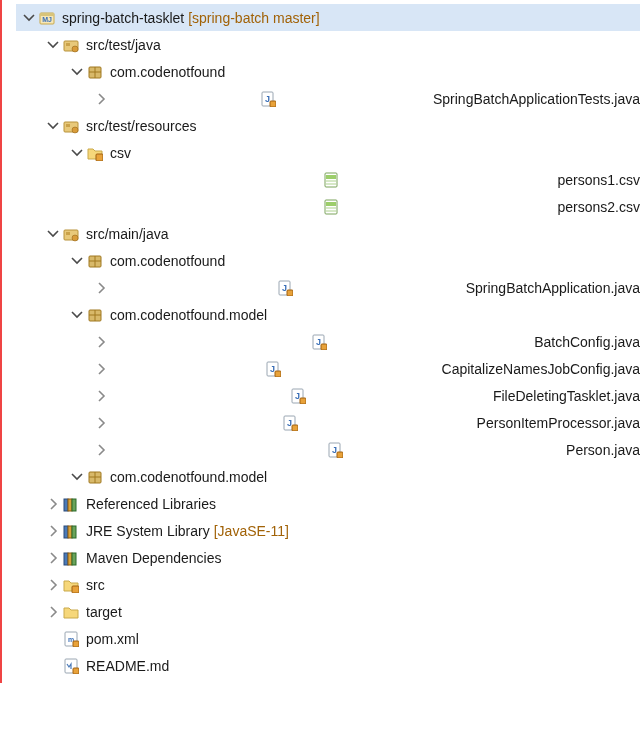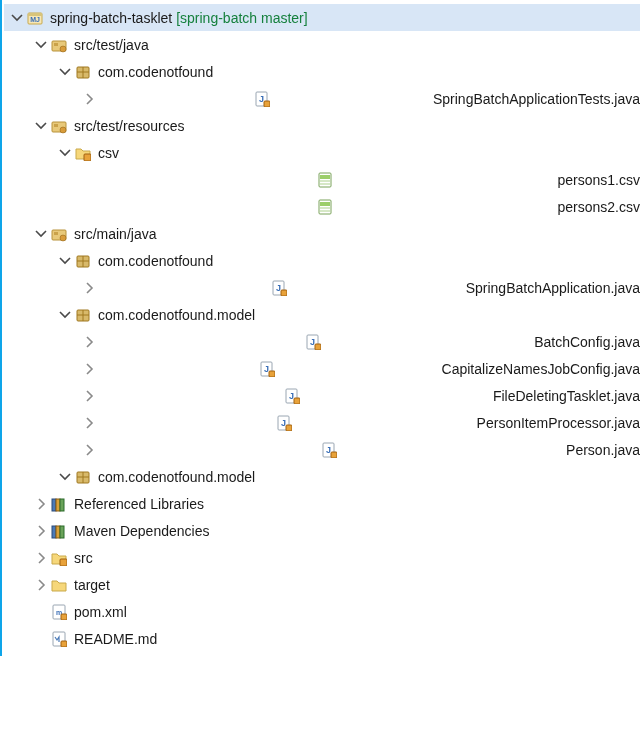--- a/index.html
+++ b/index.html
@@ -7,22 +7,22 @@
     padding: 0;
     width: 640px;
     height: 737px;
     background: #ffffff;
     font-family: "Segoe UI", Tahoma, sans-serif;
     font-size: 14px;
     color: #1a1a1a;
     overflow: hidden;
   }
   .explorer {
-    padding: 4px 0 4px 2px;
-    border-left: 2px solid #0ea5e9;
+    padding: 4px 0 4px 14px;
+    border-left: 2px solid #ef4444;
     margin-left: 0;
   }
   .row {
     display: flex;
     align-items: center;
     height: 27px;
     white-space: nowrap;
     cursor: default;
     user-select: none;
   }
@@ -44,21 +44,21 @@
     width: 18px;
     height: 18px;
     display: inline-flex;
     align-items: center;
     justify-content: center;
     margin-right: 6px;
     flex: 0 0 auto;
   }
   .label { flex: 0 0 auto; }
   .decor {
-    color: #15803d;
+    color: #a16207;
     margin-left: 4px;
   }
   
   .ind0 { padding-left: 6px; }
   .ind1 { padding-left: 30px; }
   .ind2 { padding-left: 54px; }
   .ind3 { padding-left: 78px; justify-content: space-between; }
 </style>
 </head>
 <body>
@@ -391,20 +391,34 @@
     <span class="arrow">
         <svg width="14" height="14">
           <use href="#chev-closed"></use>
         </svg>
       </span>
     <span class="icon">
         <svg width="16" height="16">
           <use href="#ico-library"></use>
         </svg>
       </span>
+    <span class="label">JRE System Library</span>
+    <span class="decor">[JavaSE-11]</span>
+  </div>
+  <div class="row ind1">
+    <span class="arrow">
+        <svg width="14" height="14">
+          <use href="#chev-closed"></use>
+        </svg>
+      </span>
+    <span class="icon">
+        <svg width="16" height="16">
+          <use href="#ico-library"></use>
+        </svg>
+      </span>
     <span class="label">Maven Dependencies</span>
   </div>
 
   <div class="row ind1">
     <span class="arrow">
         <svg width="14" height="14">
           <use href="#chev-closed"></use>
         </svg>
       </span>
     <span class="icon">

